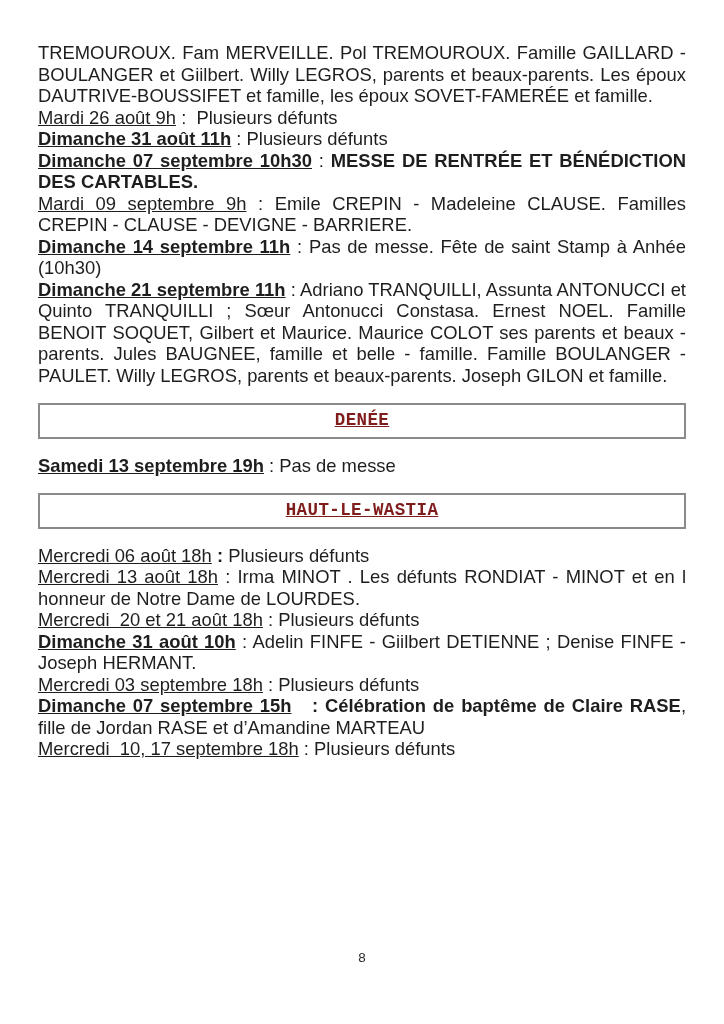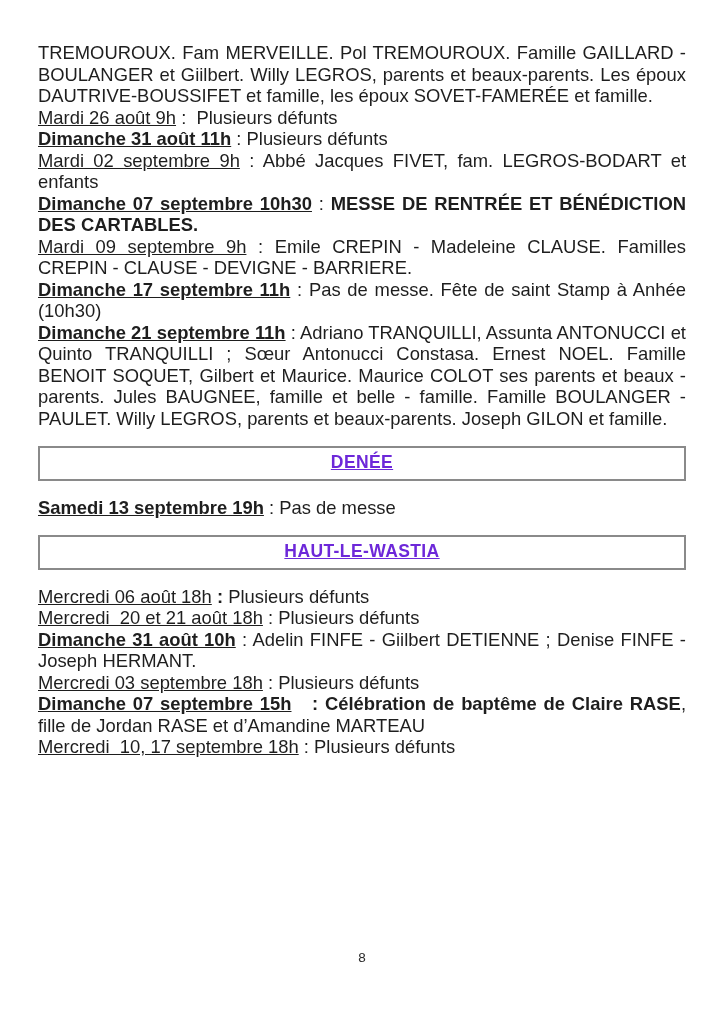--- a/index.html
+++ b/index.html
@@ -38,25 +38,25 @@
   .b { font-weight: bold; }
   .section-box {
     box-sizing: border-box;
     border: 2px solid #8a8a8a;
     margin: 17px 0 16px 0;
     padding: 3px 0 5px 0;
     text-align: center;
     text-align-last: center;
   }
   .section-title {
-    font-family: Liberation Sans, sans-serif;
+    font-family: Liberation Mono, monospace;
     font-weight: bold;
     font-size: 17.5px;
     letter-spacing: 0.4px;
-    color: #6d28d9;
+    color: #7f1d1d;
     text-decoration: underline;
   }
   .pageno {
     position: absolute;
     top: 950px;
     left: 0;
     width: 724px;
     text-align: center;
     font-size: 13.5px;
     color: #2a2a2a;
@@ -64,29 +64,29 @@
 </style>
 </head>
 <body>
 
 <main class="page">
   <div class="content">
     <p class="para">TREMOUROUX. Fam MERVEILLE. Pol TREMOUROUX. Famille GAILLARD - BOULANGER et Giilbert. Willy LEGROS, parents et beaux-parents. Les époux DAUTRIVE-BOUSSIFET et famille, les époux SOVET-FAMERÉE et famille.</p>
     <div id="sections">
         <p class="para"><span class="u">Mardi 26 août 9h</span><span> : &nbsp;</span><span>Plusieurs défunts</span></p>
         <p class="para"><span class="u b">Dimanche 31 août 11h</span><span> : </span><span>Plusieurs défunts</span></p>
-        <p class="para"><span class="u">Mardi 02 septembre 9h</span><span> : </span><span>Abbé Jacques FIVET, fam. LEGROS-BODART et enfants</span></p>
         <p class="para"><span class="u b">Dimanche 07 septembre 10h30</span><span> : </span><span class="b">MESSE DE RENTRÉE ET BÉNÉDICTION DES CARTABLES.</span></p>
         <p class="para"><span class="u">Mardi 09 septembre 9h</span><span> : </span><span>Emile CREPIN - Madeleine CLAUSE. Familles CREPIN - CLAUSE - DEVIGNE - BARRIERE.</span></p>
-        <p class="para"><span class="u b">Dimanche 17 septembre 11h</span><span> : </span><span>Pas de messe. Fête de saint Stamp à Anhée (10h30)</span></p>
+        <p class="para"><span class="u b">Dimanche 14 septembre 11h</span><span> : </span><span>Pas de messe. Fête de saint Stamp à Anhée (10h30)</span></p>
         <p class="para"><span class="u b">Dimanche 21 septembre 11h</span><span> : </span><span>Adriano TRANQUILLI, Assunta ANTONUCCI et Quinto TRANQUILLI ; Sœur Antonucci Constasa. Ernest NOEL. Famille BENOIT SOQUET, Gilbert et Maurice. Maurice COLOT ses parents et beaux - parents. Jules BAUGNEE, famille et belle - famille. Famille BOULANGER - PAULET. Willy LEGROS, parents et beaux-parents. Joseph GILON et famille.</span></p>
         <div class="section-box"><span class="section-title">DENÉE</span></div>
         <p class="para"><span class="u b">Samedi 13 septembre 19h</span><span> : </span><span>Pas de messe</span></p>
         <div class="section-box"><span class="section-title">HAUT-LE-WASTIA</span></div>
         <p class="para"><span class="u">Mercredi 06 août 18h</span><span class="b"> : </span><span>Plusieurs défunts</span></p>
+        <p class="para"><span class="u">Mercredi 13 août 18h</span><span> : </span><span>Irma MINOT . Les défunts RONDIAT - MINOT et en l honneur de Notre Dame de LOURDES.</span></p>
         <p class="para"><span class="u">Mercredi &nbsp;20 et 21 août 18h</span><span> : </span><span>Plusieurs défunts</span></p>
         <p class="para"><span class="u b">Dimanche 31 août 10h</span><span> : </span><span>Adelin FINFE - Giilbert DETIENNE ; Denise FINFE - Joseph HERMANT.</span></p>
         <p class="para"><span class="u">Mercredi 03 septembre 18h</span><span> : </span><span>Plusieurs défunts</span></p>
         <p class="para"><span class="u b">Dimanche 07 septembre 15h</span><span class="b"> &nbsp; : </span><span class="b">Célébration de baptême de Claire RASE</span><span>, fille de Jordan RASE et d’Amandine MARTEAU</span></p>
         <p class="para"><span class="u">Mercredi &nbsp;10, 17 septembre 18h</span><span> : </span><span>Plusieurs défunts</span></p>
       </div>
   </div>
   <div class="pageno">8</div>
 </main>
 

